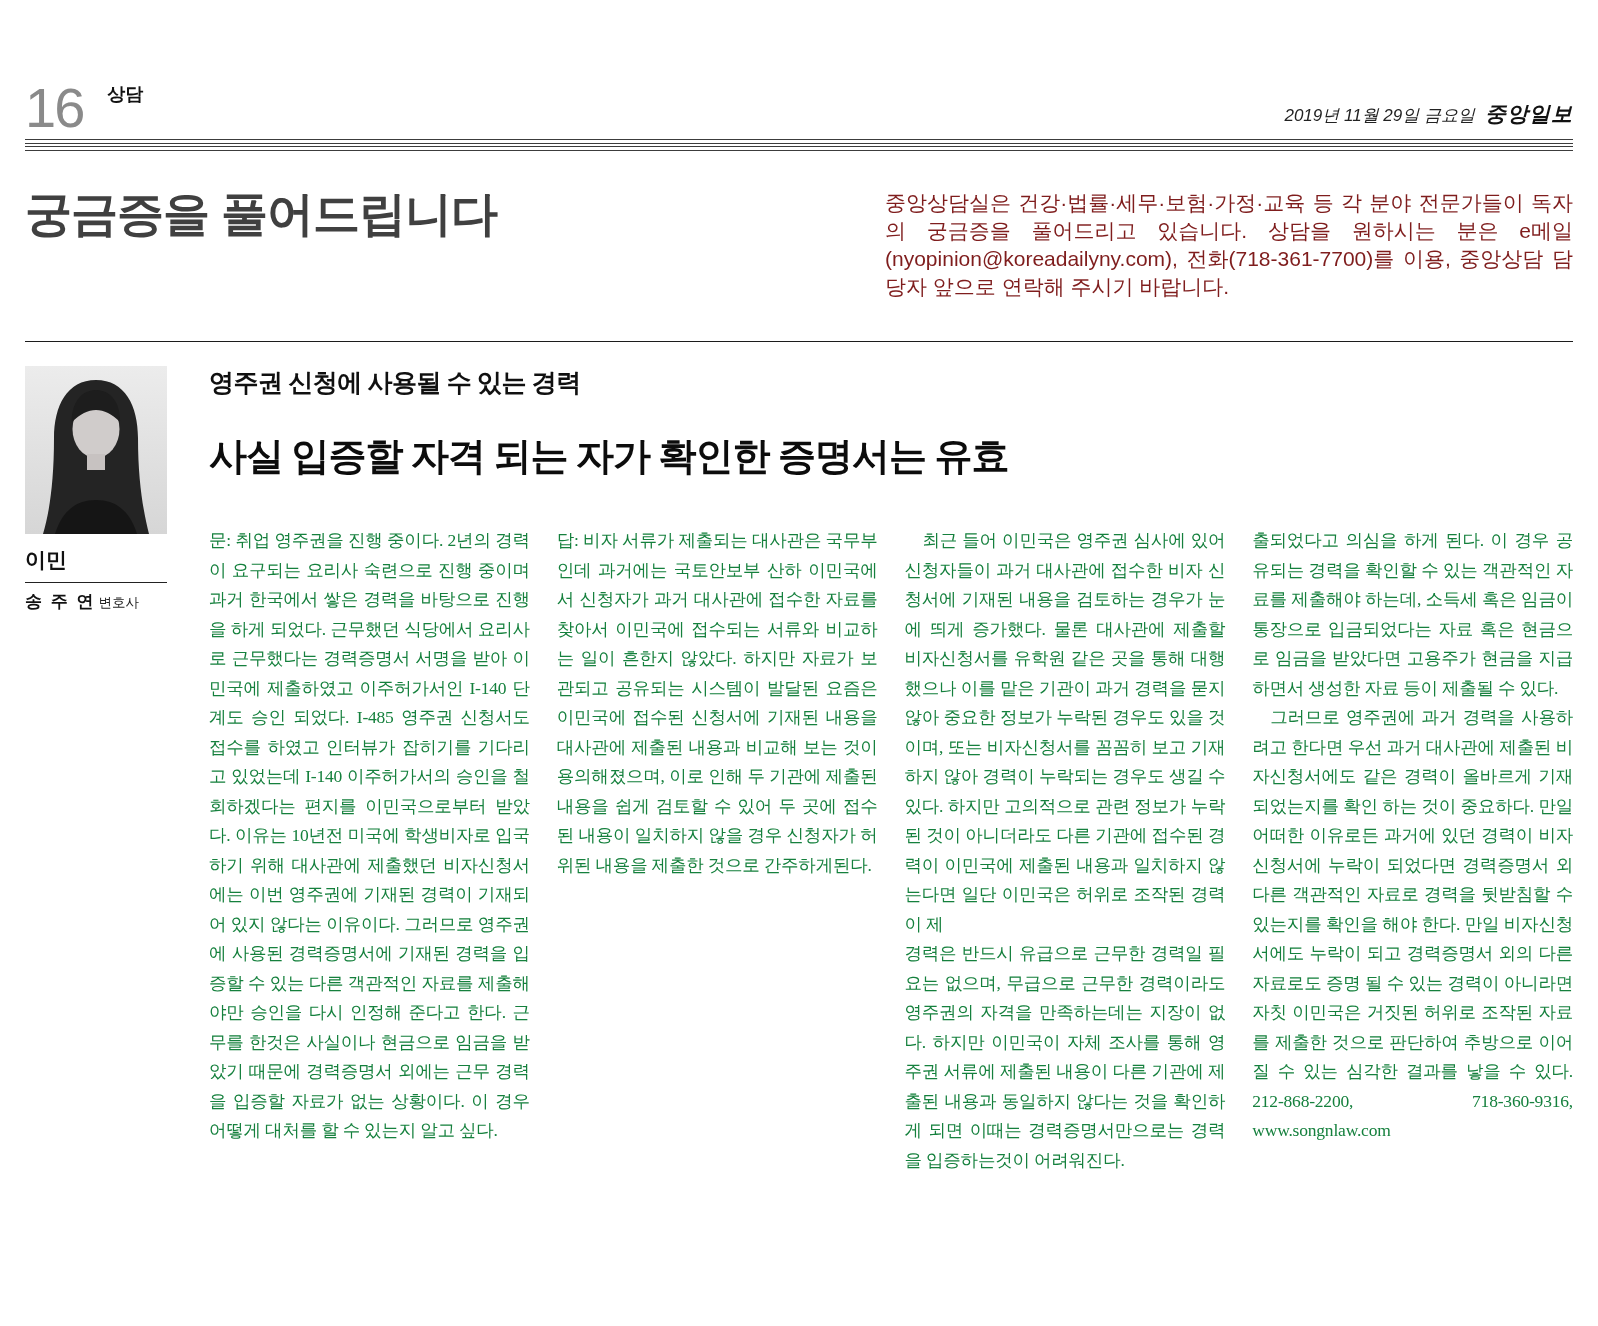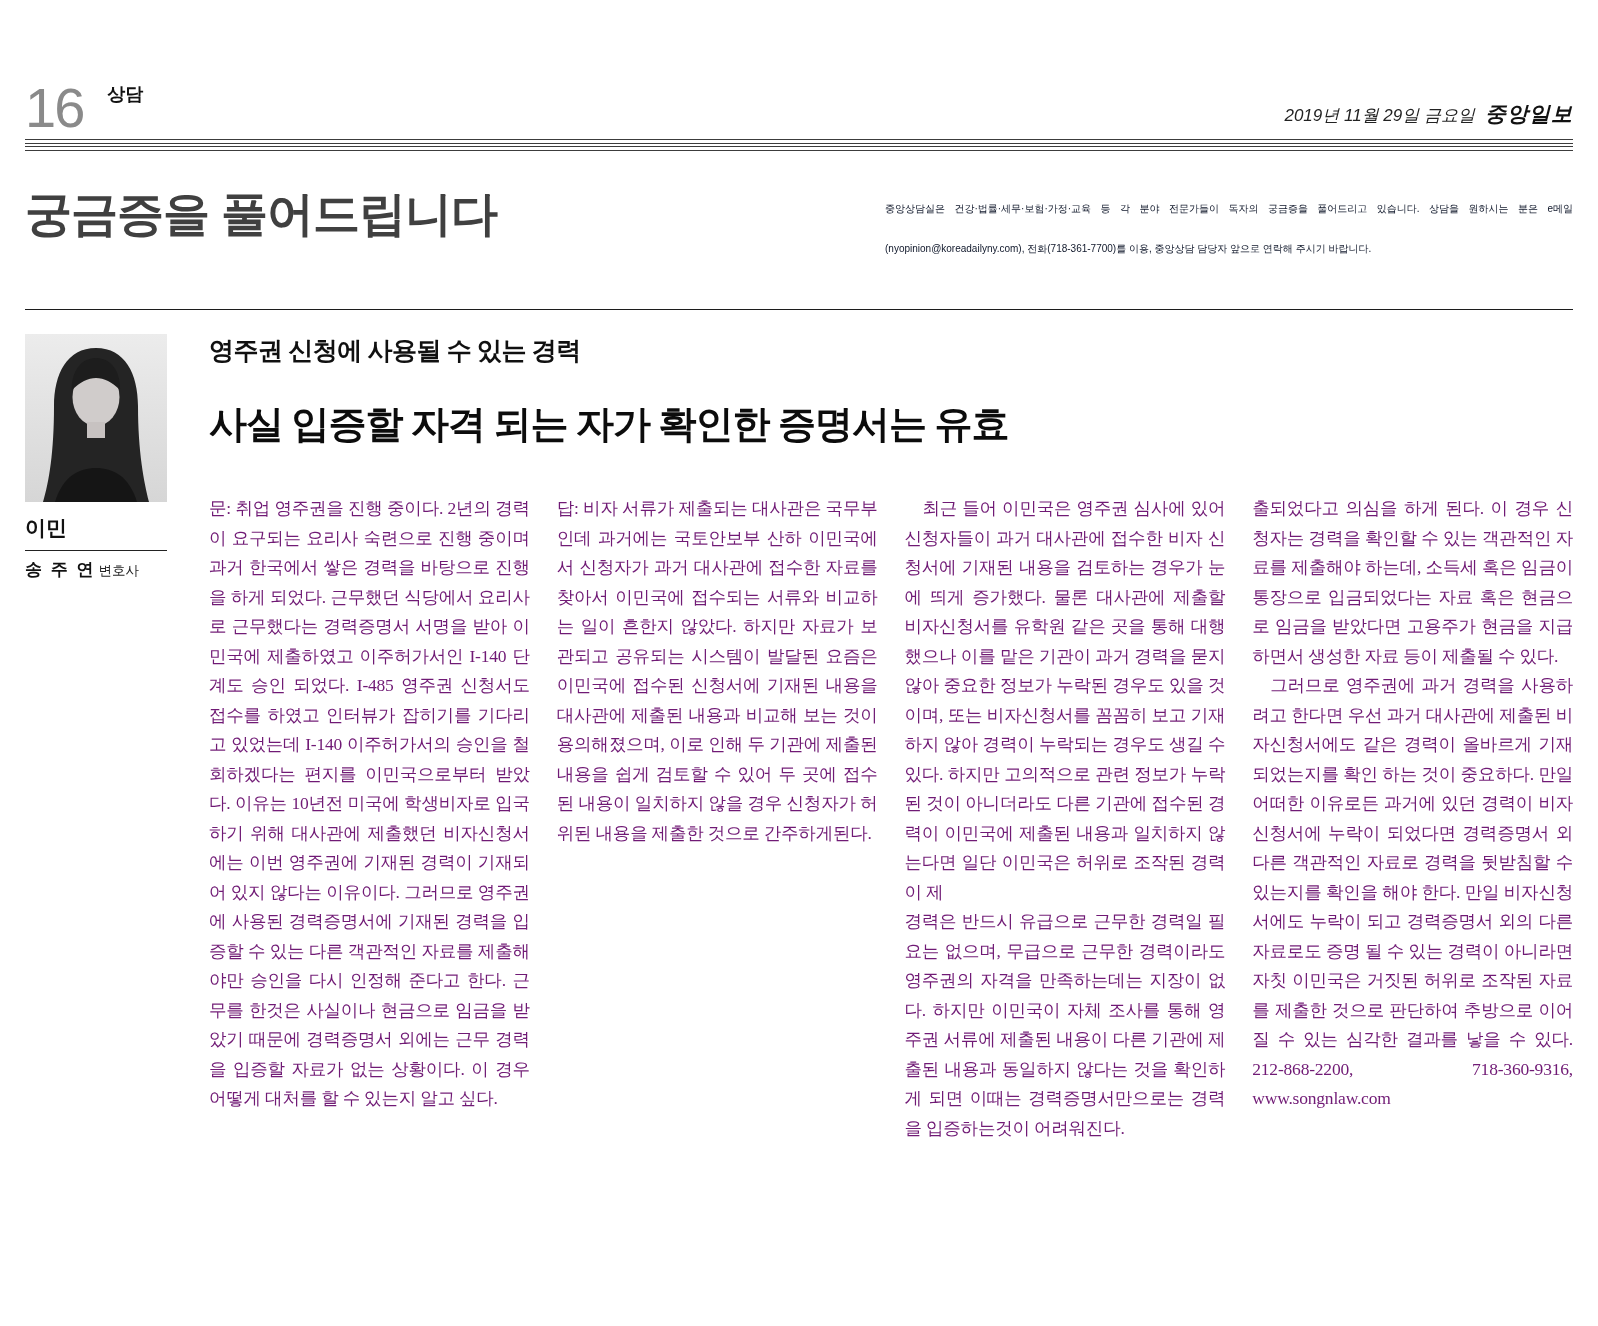--- a/index.html
+++ b/index.html
@@ -72,24 +72,24 @@
   }
   .banner-title {
     font-size: 47px;
     font-weight: 900;
     letter-spacing: -1px;
     line-height: 1.05;
     color: #404040;
   }
   .banner-intro {
     width: 688px;
-    font-size: 10px;
-    line-height: 40px;
+    font-size: 21px;
+    line-height: 28px;
     text-align: justify;
-    color: #0f172a;
+    color: #7f1d1d;
   }
 
   .section-divider {
     margin-top: 40px;
     border: none;
     border-top: 1.5px solid #1c1c1c;
   }
 
   
   .article {
@@ -148,21 +148,21 @@
     display: flex;
     gap: 27px;
   }
   .col { flex: 1; min-width: 0; }
   .body-p {
     margin: 0;
     font-family: "Liberation Serif", serif;
     font-size: 17.5px;
     line-height: 29.5px;
     text-align: justify;
-    color: #701a75;
+    color: #15803d;
     letter-spacing: -0.2px;
   }
   .body-p.indent { text-indent: 18px; }
 </style>
 </head>
 <body>
 
 <div class="page">
 
   <div class="header">
@@ -216,21 +216,21 @@
             <p class="body-p">문: 취업 영주권을 진행 중이다. 2년의 경력이 요구되는 요리사 숙련으로 진행 중이며 과거 한국에서 쌓은 경력을 바탕으로 진행을 하게 되었다. 근무했던 식당에서 요리사로 근무했다는 경력증명서 서명을 받아 이민국에 제출하였고 이주허가서인 I-140 단계도 승인 되었다. I-485 영주권 신청서도 접수를 하였고 인터뷰가 잡히기를 기다리고 있었는데 I-140 이주허가서의 승인을 철회하겠다는 편지를 이민국으로부터 받았다. 이유는 10년전 미국에 학생비자로 입국하기 위해 대사관에 제출했던 비자신청서에는 이번 영주권에 기재된 경력이 기재되어 있지 않다는 이유이다. 그러므로 영주권에 사용된 경력증명서에 기재된 경력을 입증할 수 있는 다른 객관적인 자료를 제출해야만 승인을 다시 인정해 준다고 한다. 근무를 한것은 사실이나 현금으로 임금을 받았기 때문에 경력증명서 외에는 근무 경력을 입증할 자료가 없는 상황이다. 이 경우 어떻게 대처를 할 수 있는지 알고 싶다.</p>
           </div>
           <div class="col">
             <p class="body-p">답: 비자 서류가 제출되는 대사관은 국무부인데 과거에는 국토안보부 산하 이민국에서 신청자가 과거 대사관에 접수한 자료를 찾아서 이민국에 접수되는 서류와 비교하는 일이 흔한지 않았다. 하지만 자료가 보관되고 공유되는 시스템이 발달된 요즘은 이민국에 접수된 신청서에 기재된 내용을 대사관에 제출된 내용과 비교해 보는 것이 용의해졌으며, 이로 인해 두 기관에 제출된 내용을 쉽게 검토할 수 있어 두 곳에 접수된 내용이 일치하지 않을 경우 신청자가 허위된 내용을 제출한 것으로 간주하게된다.</p>
           </div>
           <div class="col">
             <p class="body-p indent">최근 들어 이민국은 영주권 심사에 있어 신청자들이 과거 대사관에 접수한 비자 신청서에 기재된 내용을 검토하는 경우가 눈에 띄게 증가했다. 물론 대사관에 제출할 비자신청서를 유학원 같은 곳을 통해 대행했으나 이를 맡은 기관이 과거 경력을 묻지 않아 중요한 정보가 누락된 경우도 있을 것이며, 또는 비자신청서를 꼼꼼히 보고 기재하지 않아 경력이 누락되는 경우도 생길 수 있다. 하지만 고의적으로 관련 정보가 누락된 것이 아니더라도 다른 기관에 접수된 경력이 이민국에 제출된 내용과 일치하지 않는다면 일단 이민국은 허위로 조작된 경력이 제</p>
             <p class="body-p">경력은 반드시 유급으로 근무한 경력일 필요는 없으며, 무급으로 근무한 경력이라도 영주권의 자격을 만족하는데는 지장이 없다. 하지만 이민국이 자체 조사를 통해 영주권 서류에 제출된 내용이 다른 기관에 제출된 내용과 동일하지 않다는 것을 확인하게 되면 이때는 경력증명서만으로는 경력을 입증하는것이 어려워진다.</p>
           </div>
           <div class="col">
-            <p class="body-p">출되었다고 의심을 하게 된다. 이 경우 신청자는 경력을 확인할 수 있는 객관적인 자료를 제출해야 하는데, 소득세 혹은 임금이 통장으로 입금되었다는 자료 혹은 현금으로 임금을 받았다면 고용주가 현금을 지급하면서 생성한 자료 등이 제출될 수 있다.</p>
+            <p class="body-p">출되었다고 의심을 하게 된다. 이 경우 공유되는 경력을 확인할 수 있는 객관적인 자료를 제출해야 하는데, 소득세 혹은 임금이 통장으로 입금되었다는 자료 혹은 현금으로 임금을 받았다면 고용주가 현금을 지급하면서 생성한 자료 등이 제출될 수 있다.</p>
             <p class="body-p indent">그러므로 영주권에 과거 경력을 사용하려고 한다면 우선 과거 대사관에 제출된 비자신청서에도 같은 경력이 올바르게 기재되었는지를 확인 하는 것이 중요하다. 만일 어떠한 이유로든 과거에 있던 경력이 비자신청서에 누락이 되었다면 경력증명서 외 다른 객관적인 자료로 경력을 뒷받침할 수 있는지를 확인을 해야 한다. 만일 비자신청서에도 누락이 되고 경력증명서 외의 다른 자료로도 증명 될 수 있는 경력이 아니라면 자칫 이민국은 거짓된 허위로 조작된 자료를 제출한 것으로 판단하여 추방으로 이어질 수 있는 심각한 결과를 낳을 수 있다. 212-868-2200, 718-360-9316, www.songnlaw.com</p>
           </div>
         </div>
     </div>
 
   </div>
 
 </div>
 
 </body></html>

